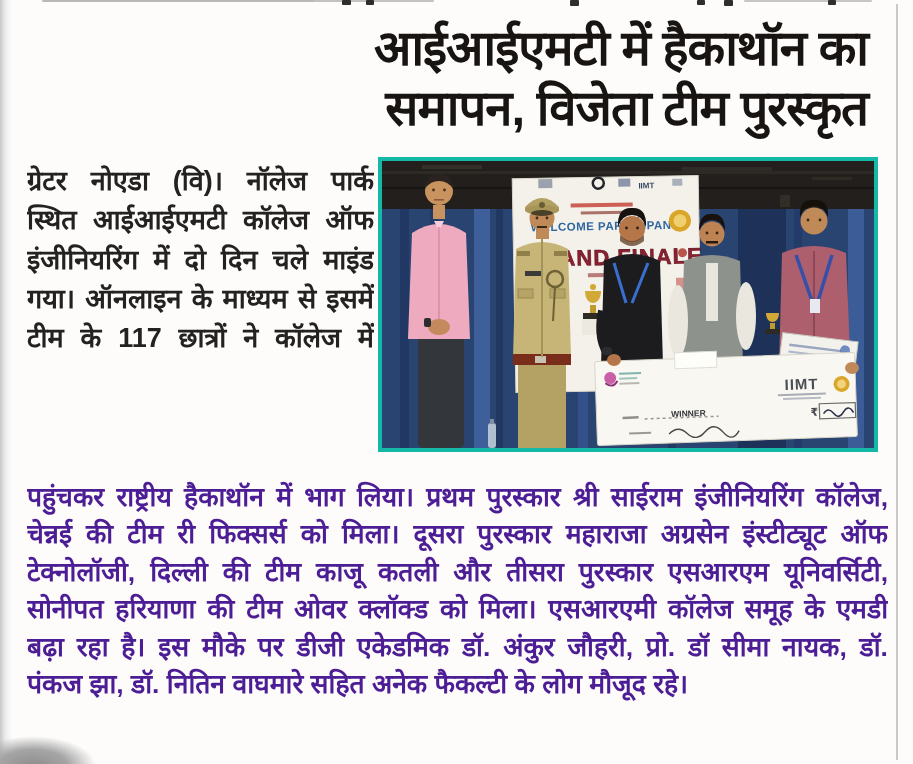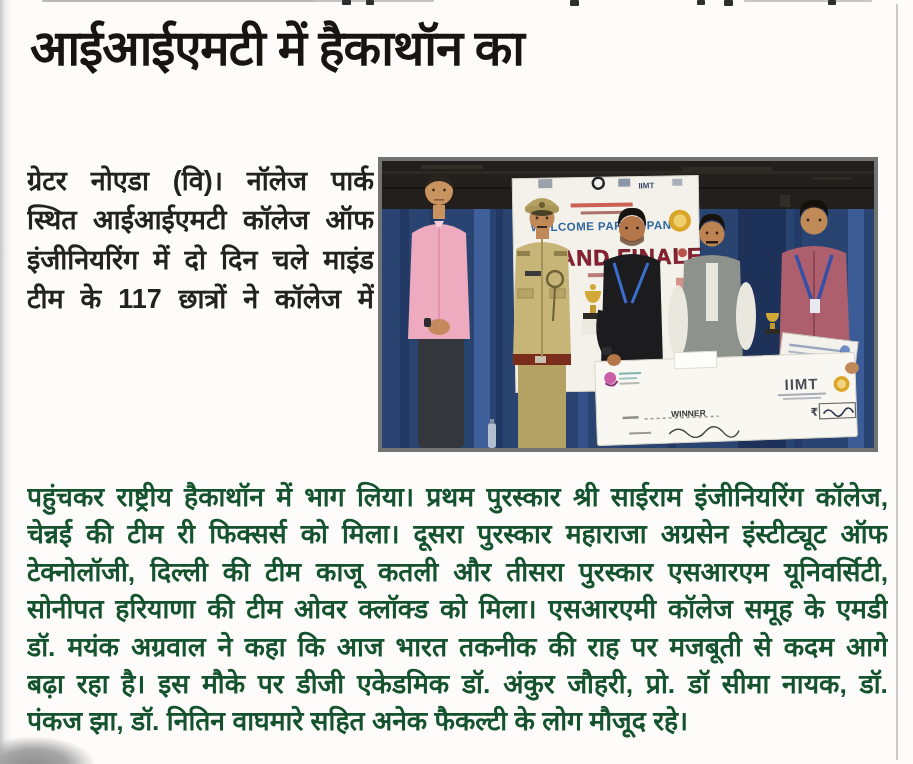--- a/index.html
+++ b/index.html
@@ -7,33 +7,33 @@
         font-family:"Liberation Sans","DejaVu Sans",sans-serif;}
   
   .edge-left{position:absolute;left:0;top:0;width:12px;height:764px;
     background:linear-gradient(90deg,#c7c7c7,#ececec 45%,#fdfcfb);}
   .edge-right-line{position:absolute;left:896px;top:4px;width:2px;height:756px;background:#c9c9c9;}
   .top-strip{position:absolute;left:0;top:0;width:913px;height:9px;}
   .top-strip i{position:absolute;top:0;background:#2e2e2e;border-radius:1px;display:block;}
   .corner-blob{position:absolute;left:-30px;top:736px;width:126px;height:60px;border-radius:50%;
     background:radial-gradient(closest-side,#8d8d8d,#a5a5a5 55%,rgba(200,200,200,0));}
   
-  .headline{position:absolute;top:18px;left:30px;right:45px;text-align:left;
+  .headline{position:absolute;top:18px;left:30px;right:45px;text-align:right;
     font-weight:700;color:#171412;font-size:49px;line-height:60px;letter-spacing:-1px;}
   
   .col{position:absolute;top:161px;left:27px;width:347px;color:#242220;font-weight:700;
     font-size:27px;}
   .col .ln{height:39.3px;overflow:hidden;text-align:justify;text-align-last:justify;white-space:nowrap;}
-  .bottom{position:absolute;top:478px;left:27px;width:861px;color:#14532d;font-weight:700;
+  .bottom{position:absolute;top:478px;left:27px;width:861px;color:#4c1d95;font-weight:700;
     font-size:26.5px;}
   .bottom .ln{height:37.4px;overflow:hidden;text-align:justify;text-align-last:justify;white-space:nowrap;}
   .bottom .ln.last{text-align-last:left;}
   
   .photo{position:absolute;left:378px;top:157px;width:492px;height:287px;
-    border:4px solid #737373;background:#24304a;}
+    border:4px solid #14b8a6;background:#24304a;}
   .photo svg{display:block;width:100%;height:100%;}
 </style>
 </head>
 <body>
 
 <div class="clip">
 
   <div class="top-strip">
     <i style="left:42px;width:300px;height:2px;background:#b9b9b9;"></i>
     <i style="left:314px;width:120px;height:2px;background:#c2c2c2;"></i>
@@ -44,26 +44,28 @@
     <i style="left:697px;width:8px;height:5px;"></i>
     <i style="left:724px;width:9px;height:6px;"></i>
     <i style="left:828px;width:8px;height:5px;"></i>
   </div>
 
   <div class="edge-left"></div>
   <div class="edge-right-line"></div>
 
   <div class="headline">
     <div>आईआईएमटी में हैकाथॉन का</div>
+    <div>समापन, विजेता टीम पुरस्कृत</div>
   </div>
 
   <div class="col">
     <div class="ln">ग्रेटर नोएडा (वि)। नॉलेज पार्क</div>
     <div class="ln">स्थित आईआईएमटी कॉलेज ऑफ</div>
     <div class="ln">इंजीनियरिंग में दो दिन चले माइंड</div>
+    <div class="ln">गया। ऑनलाइन के माध्यम से इसमें</div>
     <div class="ln">टीम के 117 छात्रों ने कॉलेज में</div>
   </div>
 
   <div class="photo">
     <svg viewBox="0 0 492 287" preserveAspectRatio="none">
 
       <g>
         <rect x="0" y="0" width="492" height="54" fill="#221f1c"></rect>
         <rect x="0" y="10" width="492" height="3" fill="#312c27" opacity="0.8"></rect>
         <rect x="0" y="26" width="492" height="2" fill="#171513"></rect>
@@ -239,19 +241,18 @@
       <ellipse cx="470" cy="207" rx="7" ry="6" fill="#c08a58"></ellipse>
       <rect x="220" y="186" width="10" height="8" rx="3" fill="#2c2c30"></rect>
     </svg>
   </div>
 
   <div class="bottom">
     <div class="ln">पहुंचकर राष्ट्रीय हैकाथॉन में भाग लिया। प्रथम पुरस्कार श्री साईराम इंजीनियरिंग कॉलेज,</div>
     <div class="ln">चेन्नई की टीम री फिक्सर्स को मिला। दूसरा पुरस्कार महाराजा अग्रसेन इंस्टीट्यूट ऑफ</div>
     <div class="ln">टेक्नोलॉजी, दिल्ली की टीम काजू कतली और तीसरा पुरस्कार एसआरएम यूनिवर्सिटी,</div>
     <div class="ln">सोनीपत हरियाणा की टीम ओवर क्लॉक्ड को मिला। एसआरएमी कॉलेज समूह के एमडी</div>
-    <div class="ln">डॉ. मयंक अग्रवाल ने कहा कि आज भारत तकनीक की राह पर मजबूती से कदम आगे</div>
     <div class="ln">बढ़ा रहा है। इस मौके पर डीजी एकेडमिक डॉ. अंकुर जौहरी,  प्रो. डॉ सीमा नायक,  डॉ.</div>
     <div class="ln last">पंकज झा, डॉ. नितिन वाघमारे सहित अनेक फैकल्टी के लोग मौजूद रहे।</div>
   </div>
 
   <div class="corner-blob"></div>
 </div>
 
 </body></html>

